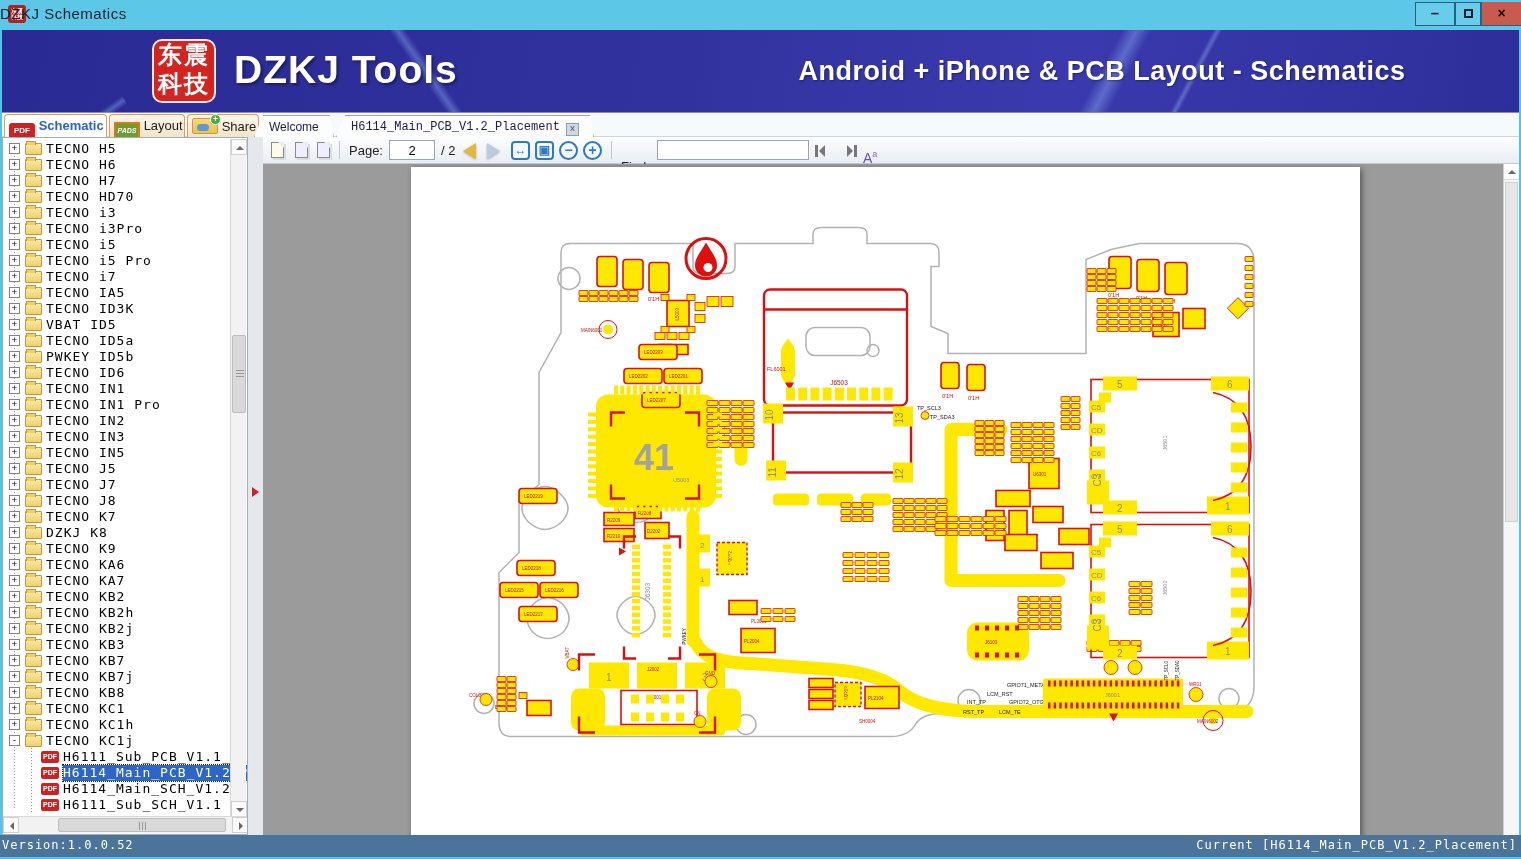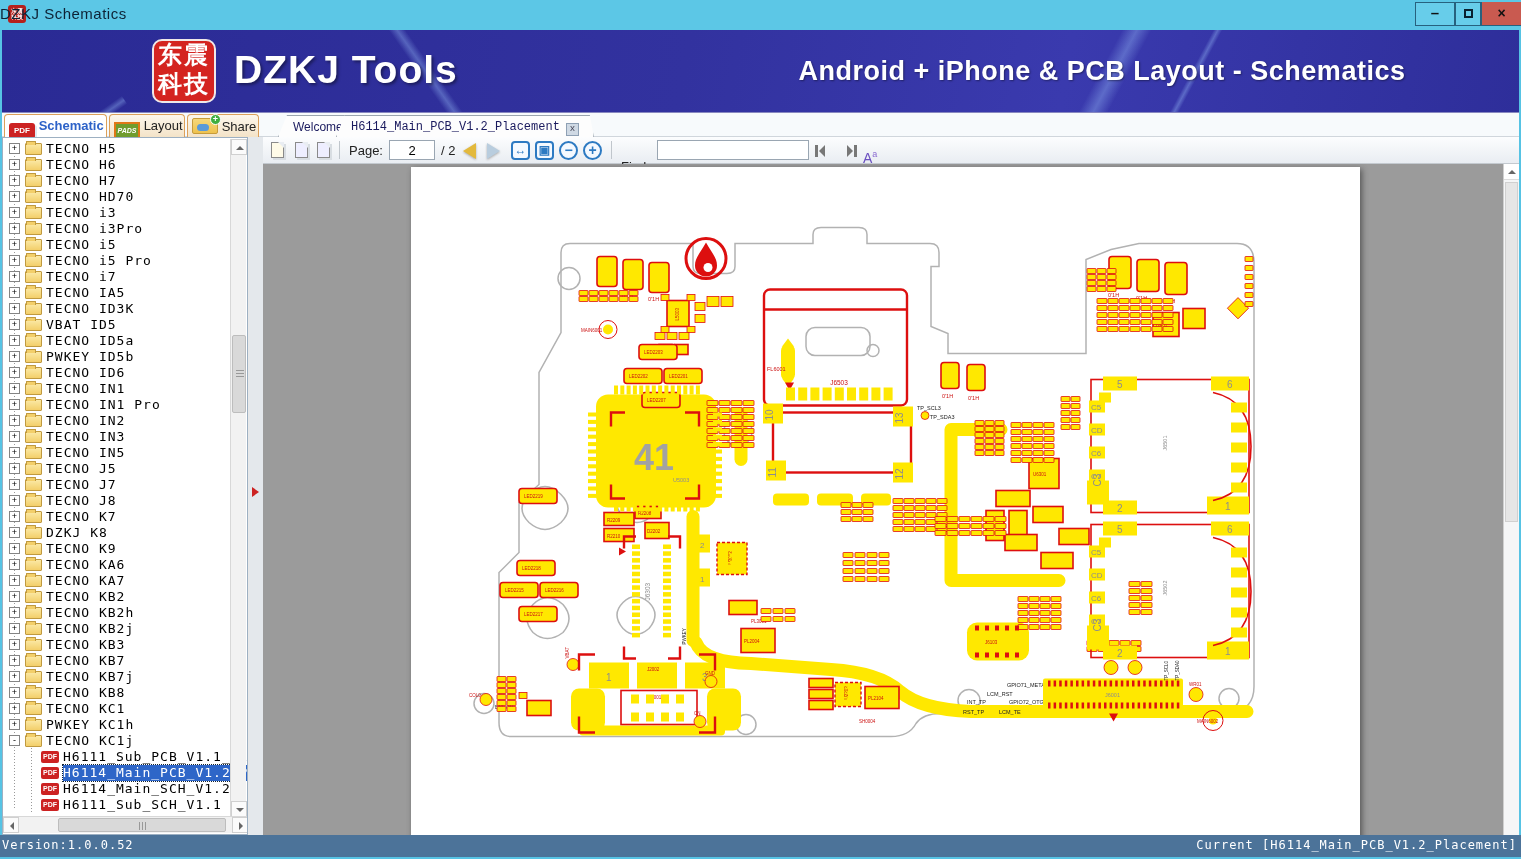--- a/index.html
+++ b/index.html
@@ -150,21 +150,21 @@
       <span class="lbl">Schematic</span>
     </div>
     <div class="mtab" style="left:107px;width:76px;">
       <span class="padsico">PADS</span>
       <span class="lbl">Layout</span>
     </div>
     <div class="mtab" style="left:185px;width:72px;">
       <span class="shareico"><i></i><b>+</b></span>
       <span class="lbl">Share</span>
     </div>
-    <div class="dtab" style="left:276px;">
+    <div class="dtab" style="left:252px;">
       <span>Welcome</span>
     </div>
     <div class="dtab" style="left:334px;font-family:Liberation Mono, monospace;">
       <span>H6114_Main_PCB_V1.2_Placement</span><span class="x">x</span>
     </div>
   </div>
 
   <div class="main">
 
     <div class="sidebar">
@@ -347,21 +347,21 @@
             <span class="tlabel">TECNO KB8</span>
           </div>
           <div class="trow">
             <span class="exp">+</span>
             <span class="fold"></span>
             <span class="tlabel">TECNO KC1</span>
           </div>
           <div class="trow">
             <span class="exp">+</span>
             <span class="fold"></span>
-            <span class="tlabel">PWKEY KC1h</span>
+            <span class="tlabel">TECNO KC1h</span>
           </div>
           <div class="trow">
             <span class="exp">-</span>
             <span class="fold"></span>
             <span class="tlabel">TECNO KC1j</span>
           </div>
           <div class="trow child">
             <span class="pdficoSm">PDF</span>
             <span class="tlabel">H6111_Sub_PCB_V1.1_Placement</span>
           </div>

